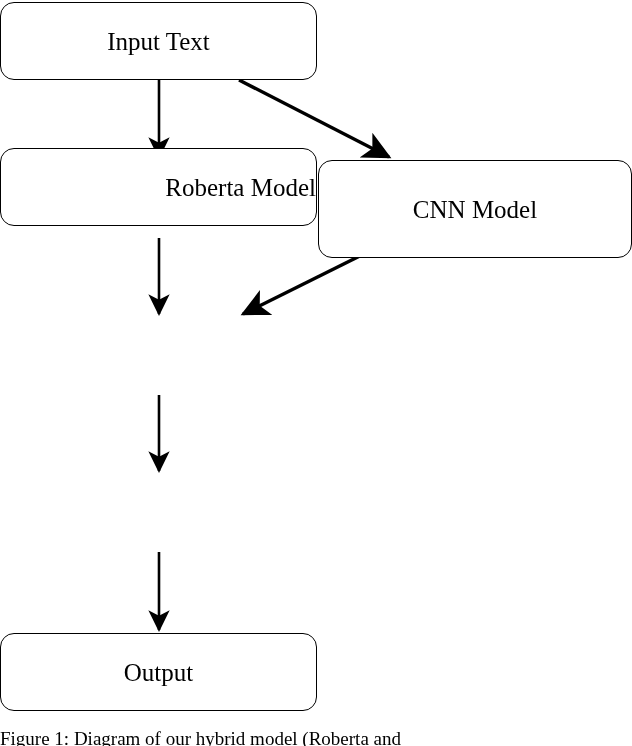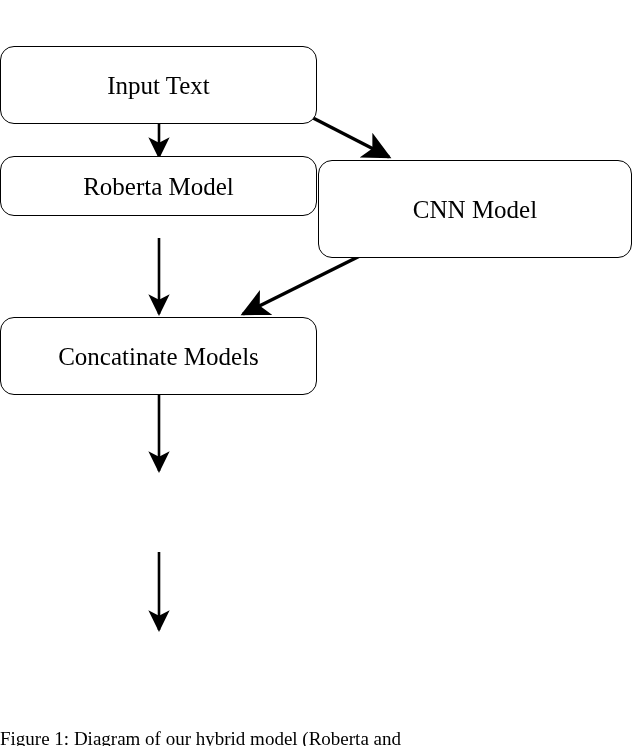--- a/index.html
+++ b/index.html
@@ -37,22 +37,22 @@
     justify-content: center;
   }
   .node-label {
     font-family: "Liberation Serif", "DejaVu Serif", serif;
     font-size: 25px;
     line-height: 1;
     color: #000000;
     white-space: nowrap;
   }
   
-  #node-input-text      { left: 0px;   top: 2px;   width: 317px; height: 78px; margin-top: 44px; }
-  #node-roberta-model   { left: 0px;   top: 156px; width: 317px; height: 60px; }
+  #node-input-text      { left: 0px;   top: 2px;   width: 317px; height: 78px; }
+  #node-roberta-model   { left: 0px;   top: 148px; width: 317px; height: 78px; justify-content: flex-end; }
   #node-cnn-model       { left: 318px; top: 160px; width: 314px; height: 98px; }
   #node-concatinate     { left: 0px;   top: 317px; width: 317px; height: 78px; }
   #node-fully-connected { left: 0px;   top: 474px; width: 317px; height: 78px; }
   #node-output          { left: 0px;   top: 633px; width: 317px; height: 78px; }
 
   .caption {
     position: absolute;
     left: 0px;
     top: 726px;
     width: 632px;
@@ -94,21 +94,21 @@
   </div>
 
   <div class="node-box" id="node-roberta-model">
     <span class="node-label">Roberta Model</span>
   </div>
 
   <div class="node-box" id="node-cnn-model">
     <span class="node-label">CNN Model</span>
   </div>
 
-  <div class="node-box" id="node-concatinate">
-    <span class="node-label">Concatinate Models</span>
-  </div>
 
 
+  <div class="node-box" id="node-output">
+    <span class="node-label">Output</span>
+  </div>
 
   <div class="caption">Figure 1: Diagram of our hybrid model (Roberta and</div>
 
 </div>
 
 </body></html>

